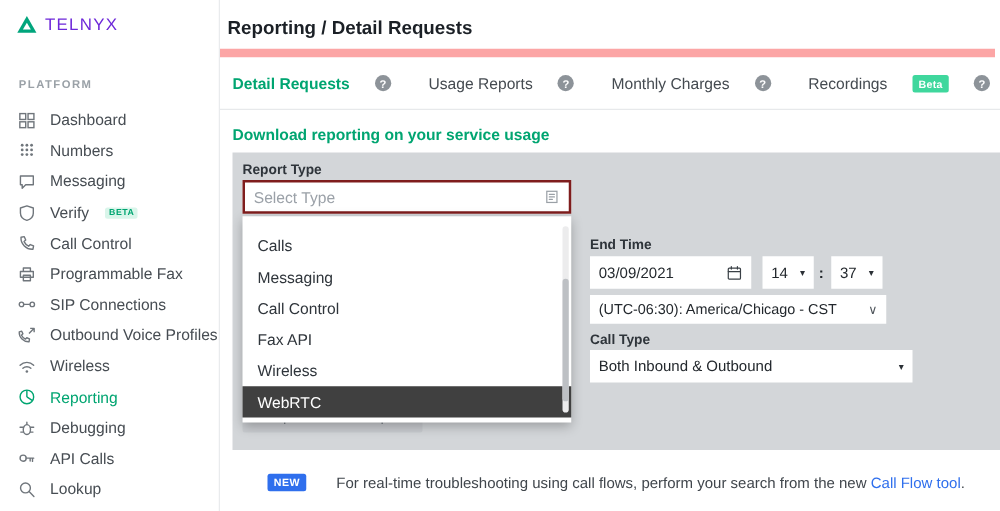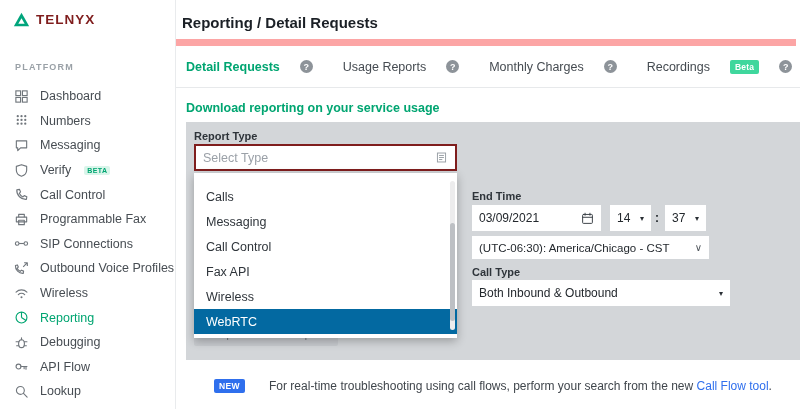--- a/index.html
+++ b/index.html
@@ -4,21 +4,21 @@
 <style>
   * { margin:0; padding:0; box-sizing:border-box; }
   html,body { width:800px; height:409px; overflow:hidden; background:#fff;
     font-family:"Liberation Sans", sans-serif; }
   svg { display:block; }
 
   
   .sidebar { position:absolute; left:0; top:0; width:176px; height:409px;
     background:#fff; border-right:1px solid #e9ebed; z-index:5; }
   .logo { position:absolute; left:13px; top:12px; display:flex; align-items:center; gap:6px; cursor:pointer; }
-  .logo-text { font-size:13.5px; font-weight:700; letter-spacing:1px; color:#7f1d1d; }
+  .logo-text { font-size:13.5px; font-weight:400; letter-spacing:1px; color:#6d28d9; }
   .platform-label { position:absolute; left:15px; top:62px; font-size:9px; font-weight:700;
     letter-spacing:1.2px; color:#9aa1a7; }
   .nav { position:absolute; left:0; top:84px; right:0; }
   .si-row { display:flex; align-items:center; height:24.6px; padding:0 14px; gap:11px;
     color:#474d53; font-size:12.5px; cursor:pointer; white-space:nowrap; }
   .si-row .ic { width:15px; height:15px; flex:0 0 15px; color:#70767c; }
   .si-row.active { color:#00a571; }
   .si-row.active .ic { color:#00a571; }
   .beta-side { font-size:7px; font-weight:700; color:#00a571; background:#d9f5ea;
     border-radius:2px; padding:1px 3px; margin-left:2px; letter-spacing:.4px; }
@@ -49,21 +49,21 @@
 
   .select-type { position:absolute; left:8px; top:22px; width:263px; height:27px;
     background:#fff; border:2px solid #7f1d1d; display:flex; align-items:center;
     justify-content:space-between; padding:0 7px; cursor:pointer; }
   .placeholder { color:#9ba1a8; font-size:12.5px; }
 
   .dropdown { position:absolute; left:8px; top:51px; width:263px; background:#fff;
     box-shadow:0 3px 9px rgba(0,0,0,.28); padding:11px 0 4px; z-index:3; }
   .opt { height:25px; display:flex; align-items:center; padding:0 12px; font-size:12.5px;
     color:#2f353b; cursor:pointer; }
-  .opt.selected { background:#0369a1; color:#fff; }
+  .opt.selected { background:#404040; color:#fff; }
   .dd-track { position:absolute; right:2px; top:8px; bottom:8px; width:5px;
     background:#ececed; border-radius:3px; }
   .dd-thumb { position:absolute; left:0; right:0; top:28%; height:66%;
     background:#bdc0c4; border-radius:3px; cursor:pointer; }
 
   .wbox { position:absolute; background:#fff; display:flex; align-items:center;
     justify-content:space-between; padding:0 7px; color:#23282d; cursor:pointer; }
   .date-box  { left:286px; top:83px; width:129px; height:26px; font-size:12px; }
   .hour-box  { left:424px; top:83px; width:41px; height:26px; font-size:12px; }
   .colon     { position:absolute; left:469px; top:83px; height:26px; display:flex;
@@ -210,21 +210,21 @@
       </span>
       <span>Debugging</span>
     </div>
     <div class="si-row">
       <span class="ic">
         <svg viewBox="0 0 16 16" width="15" height="15" fill="none" stroke="currentColor" stroke-width="1.2" stroke-linecap="round">
             <circle cx="4.8" cy="8" r="2.6"></circle>
             <path d="M7.4 8 H13.8 M10.8 8 V10.4 M12.8 8 V10.8"></path>
           </svg>
       </span>
-      <span>API Flow</span>
+      <span>API Calls</span>
     </div>
     <div class="si-row">
       <span class="ic">
         <svg viewBox="0 0 16 16" width="15" height="15" fill="none" stroke="currentColor" stroke-width="1.2" stroke-linecap="round">
             <circle cx="6.8" cy="6.8" r="4.2"></circle>
             <path d="M10.1 10.1 L14 14"></path>
           </svg>
       </span>
       <span>Lookup</span>
     </div>

